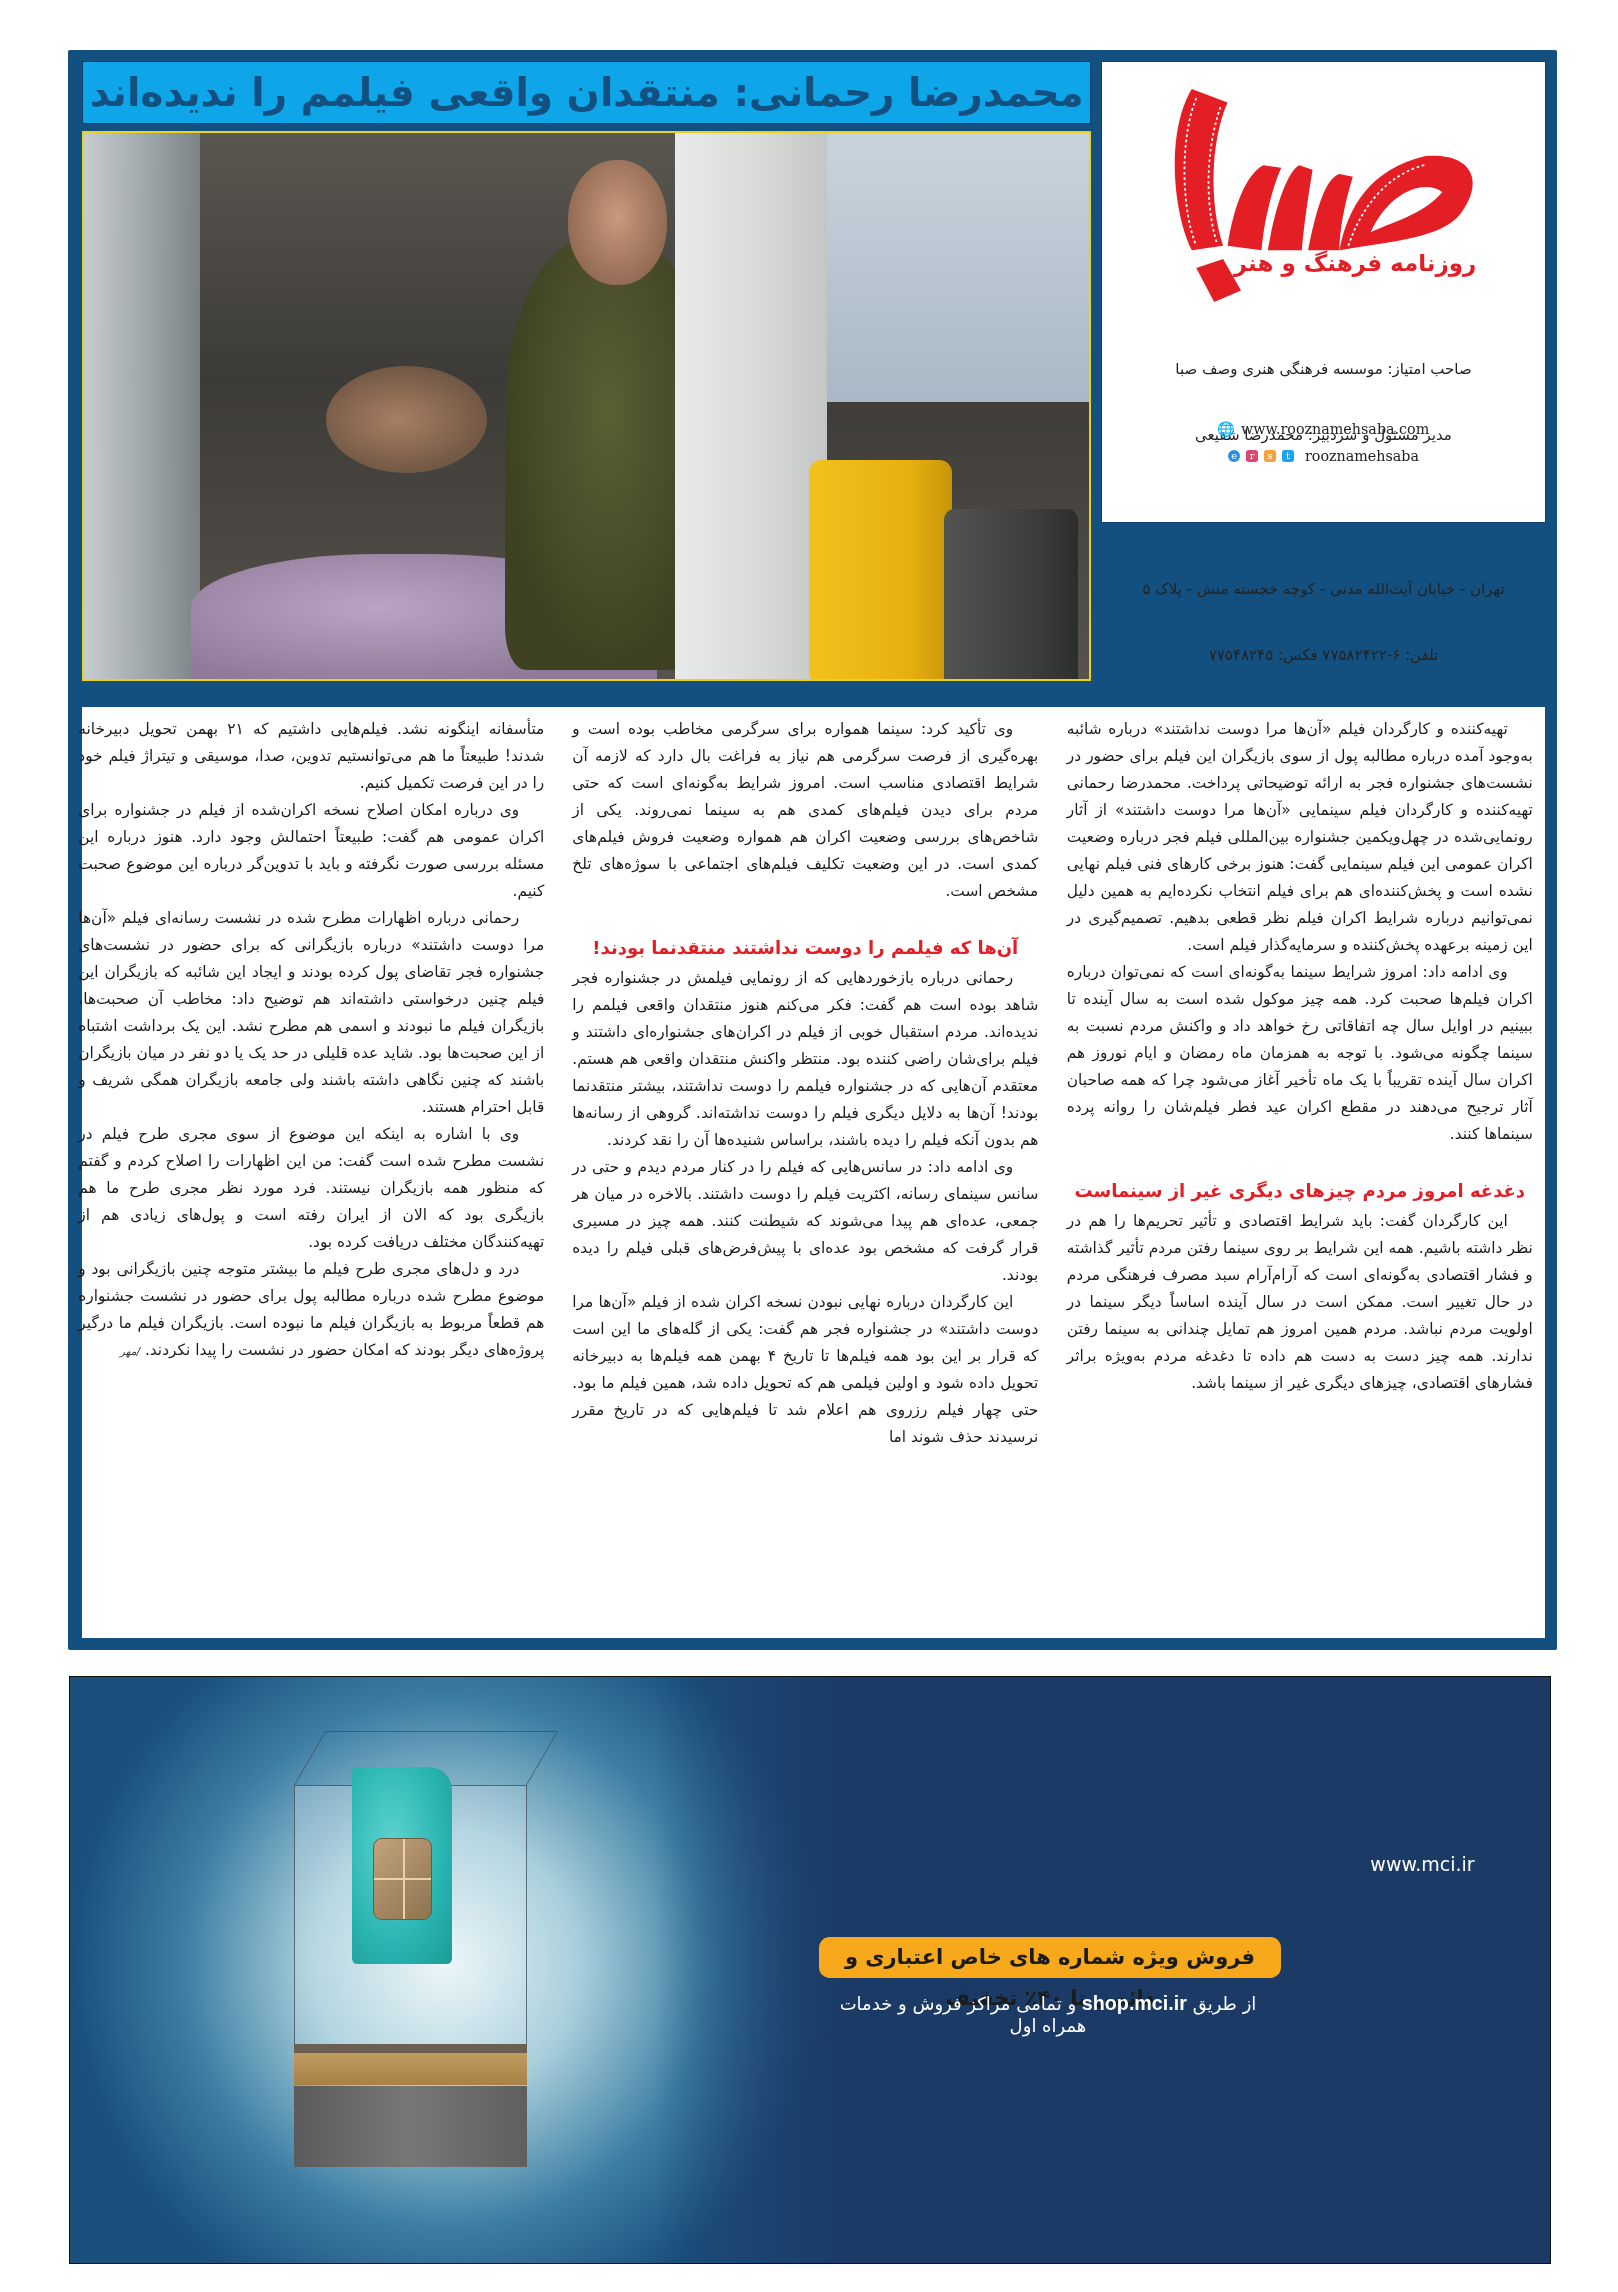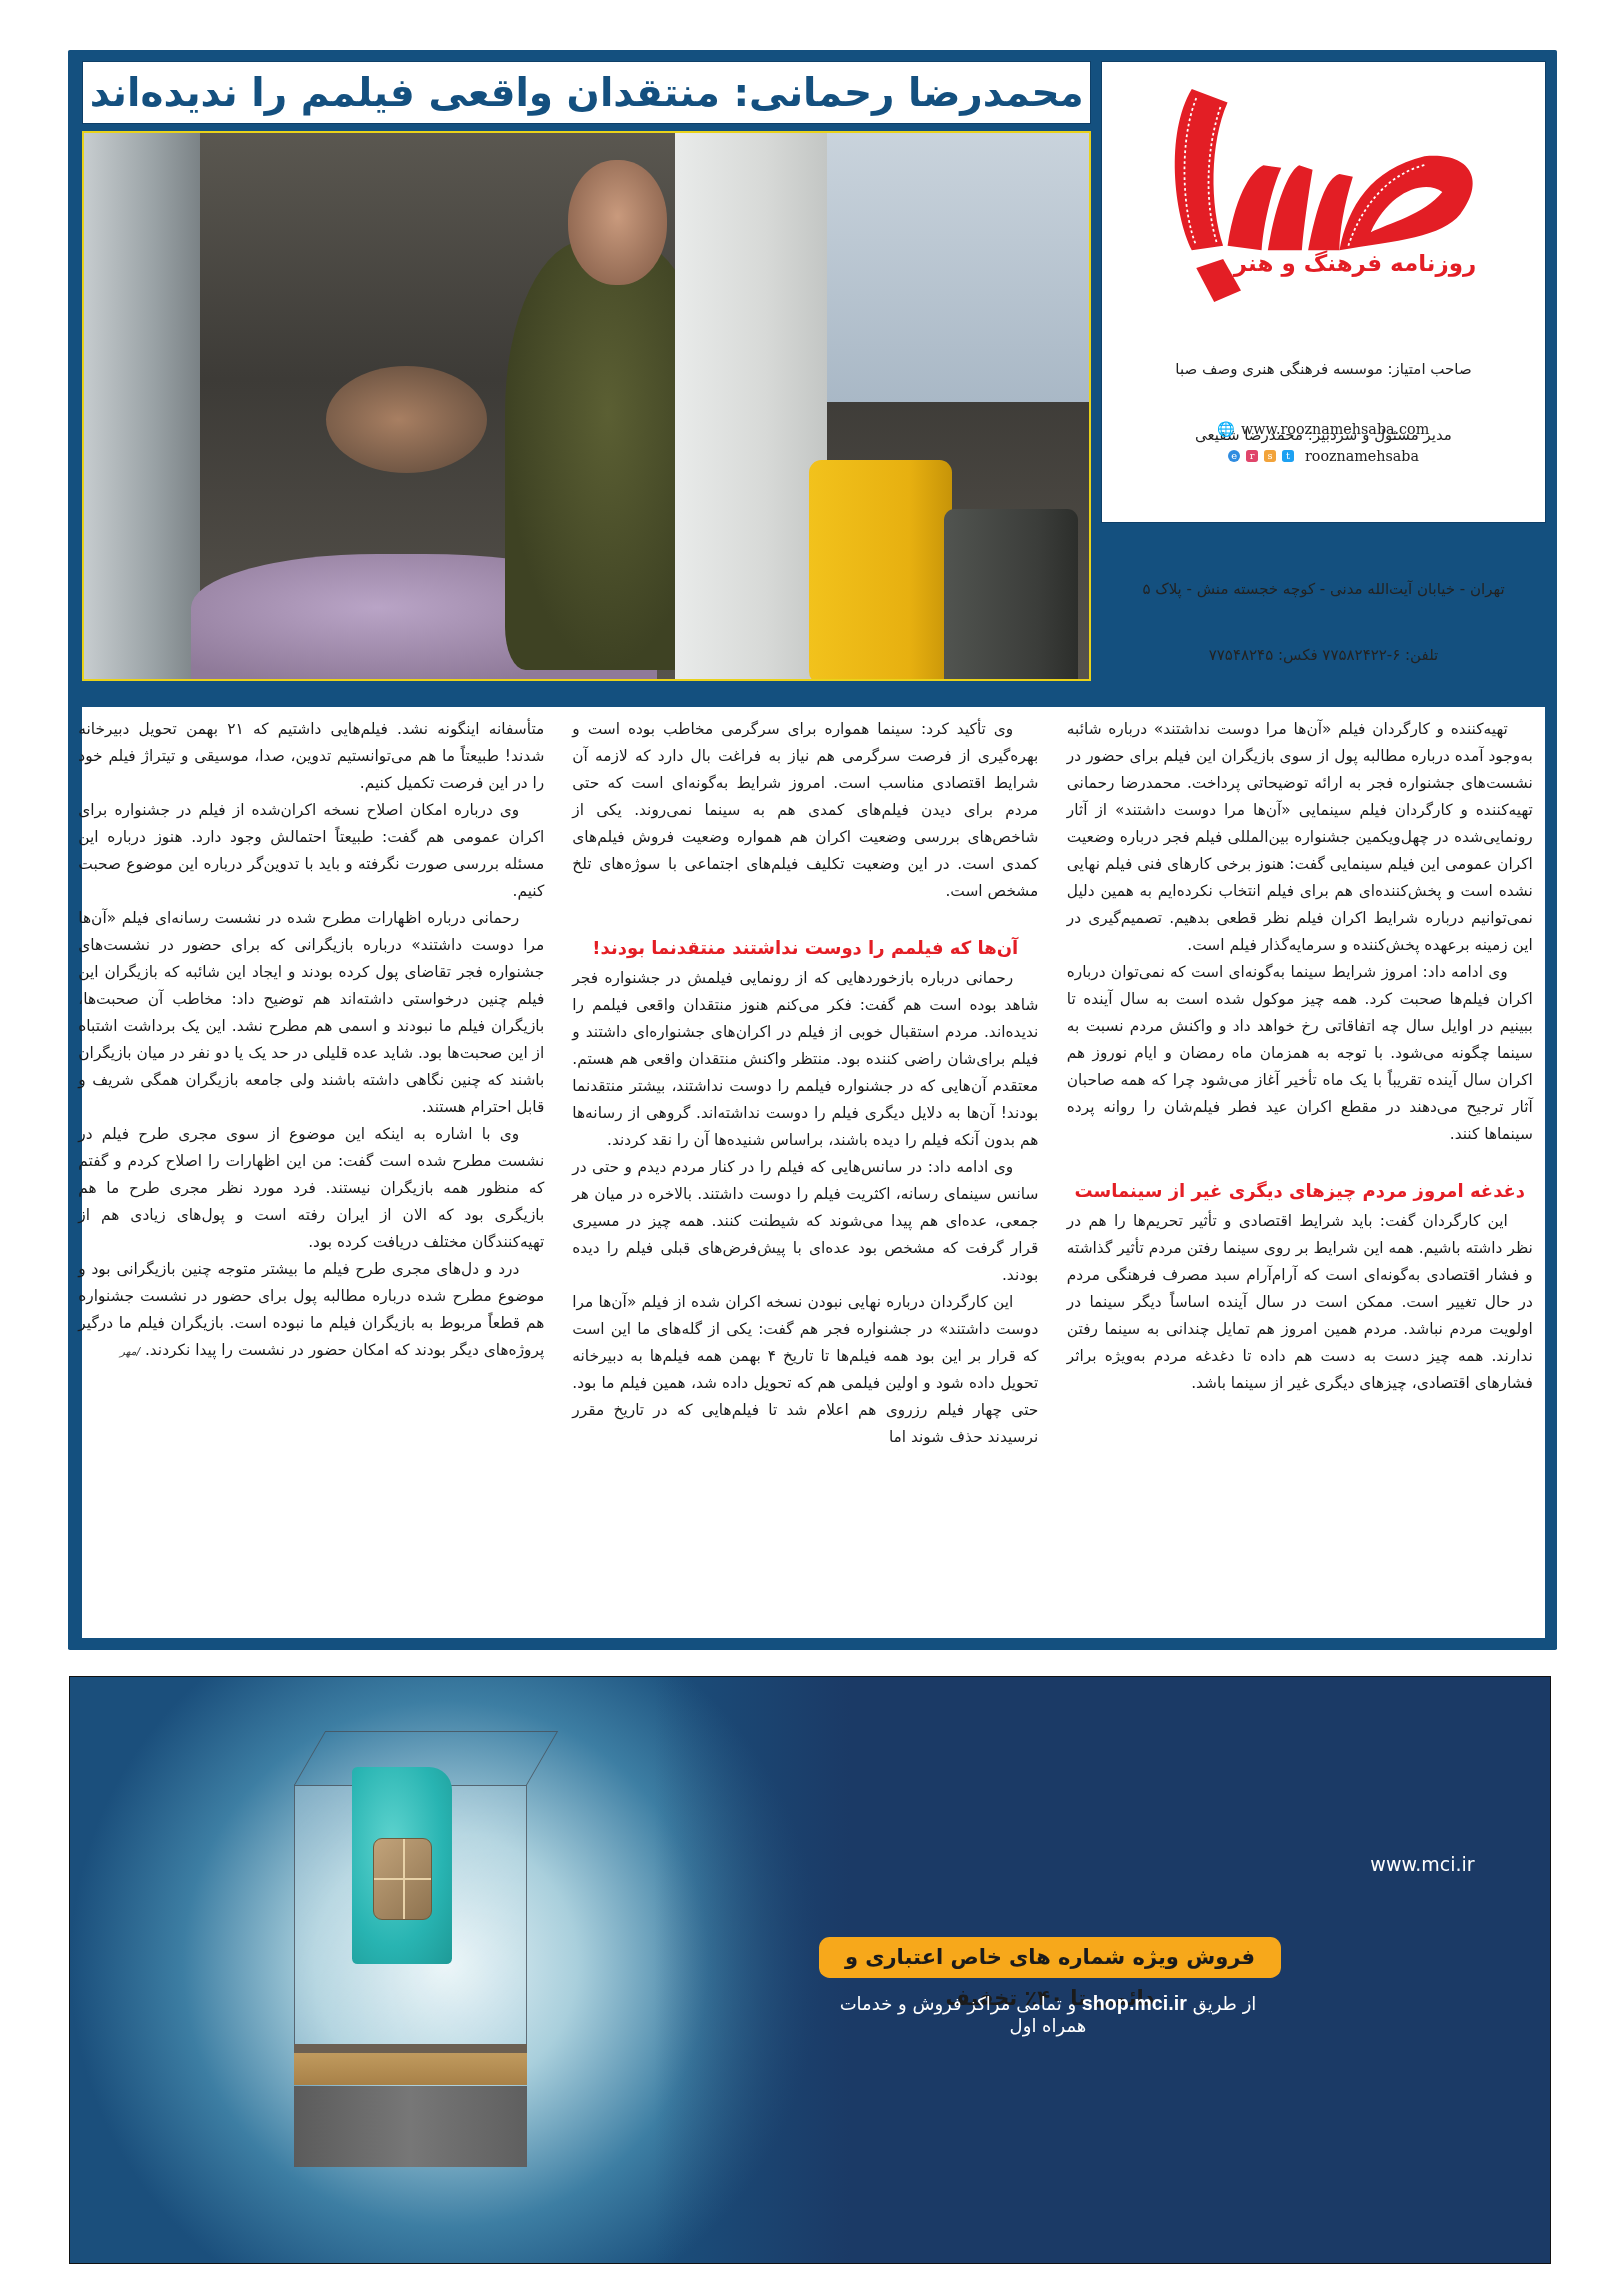--- a/index.html
+++ b/index.html
@@ -6,21 +6,21 @@
   html, body { width: 1618px; height: 2293px; background: #ffffff; overflow: hidden; }
   body { position: relative; font-family: "DejaVu Sans", sans-serif; color: #1a1a1a; direction: rtl; }
 
   
   .frame {
     position: absolute; left: 68px; top: 50px; width: 1489px; height: 1600px;
     background: #14507f; border-radius: 1.8px;
   }
   .headline-box {
     position: absolute; left: 14.3px; top: 10.7px; width: 1009px; height: 63px;
-    background: #ffffff; border: 1.8px solid #0e3f68;
+    background: #0ea5e9; border: 1.8px solid #0e3f68;
     display: flex; align-items: center; justify-content: center;
   }
   .headline {
     font-family: "DejaVu Sans", sans-serif; font-weight: bold;
     font-size: 39px; color: #14507f; letter-spacing: -0.9px; white-space: nowrap;
   }
   .photo {
     position: absolute; left: 14.3px; top: 81px; width: 1009px; height: 550px;
     border: 2.7px solid #e9d21a; overflow: hidden;
     background: linear-gradient(180deg,#5a5750 0%,#3d3b37 45%,#57534c 100%);

